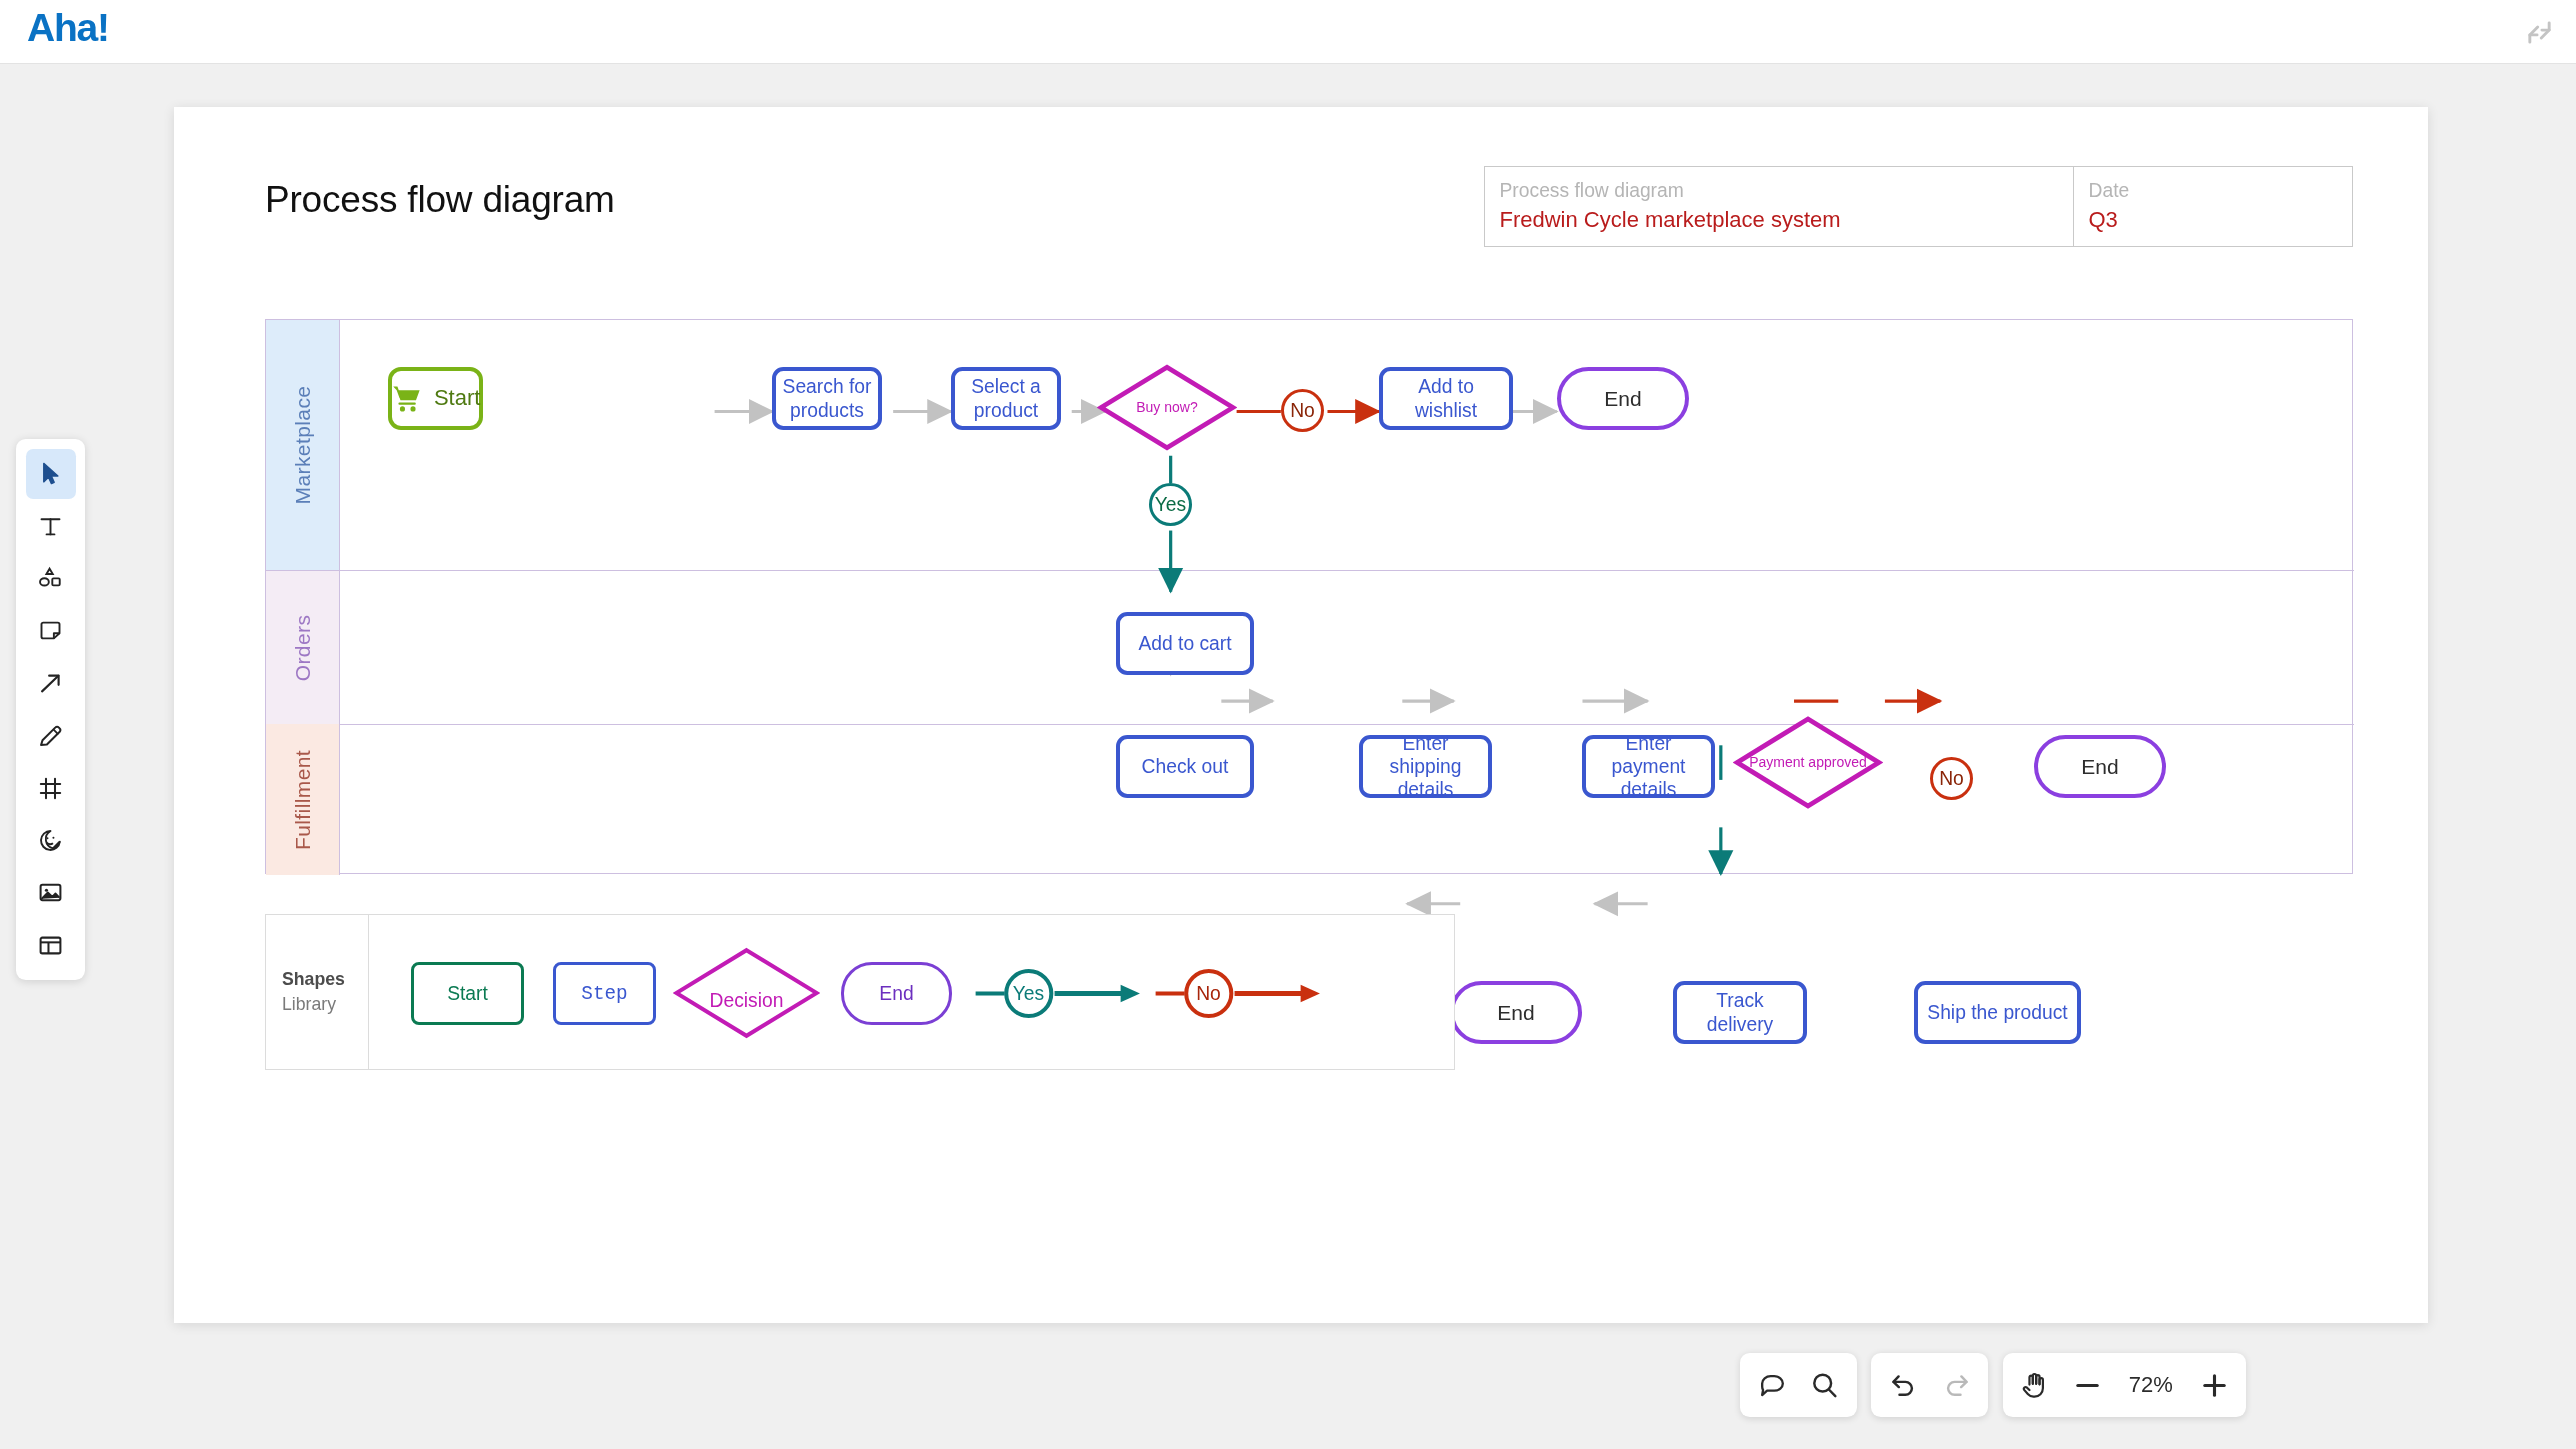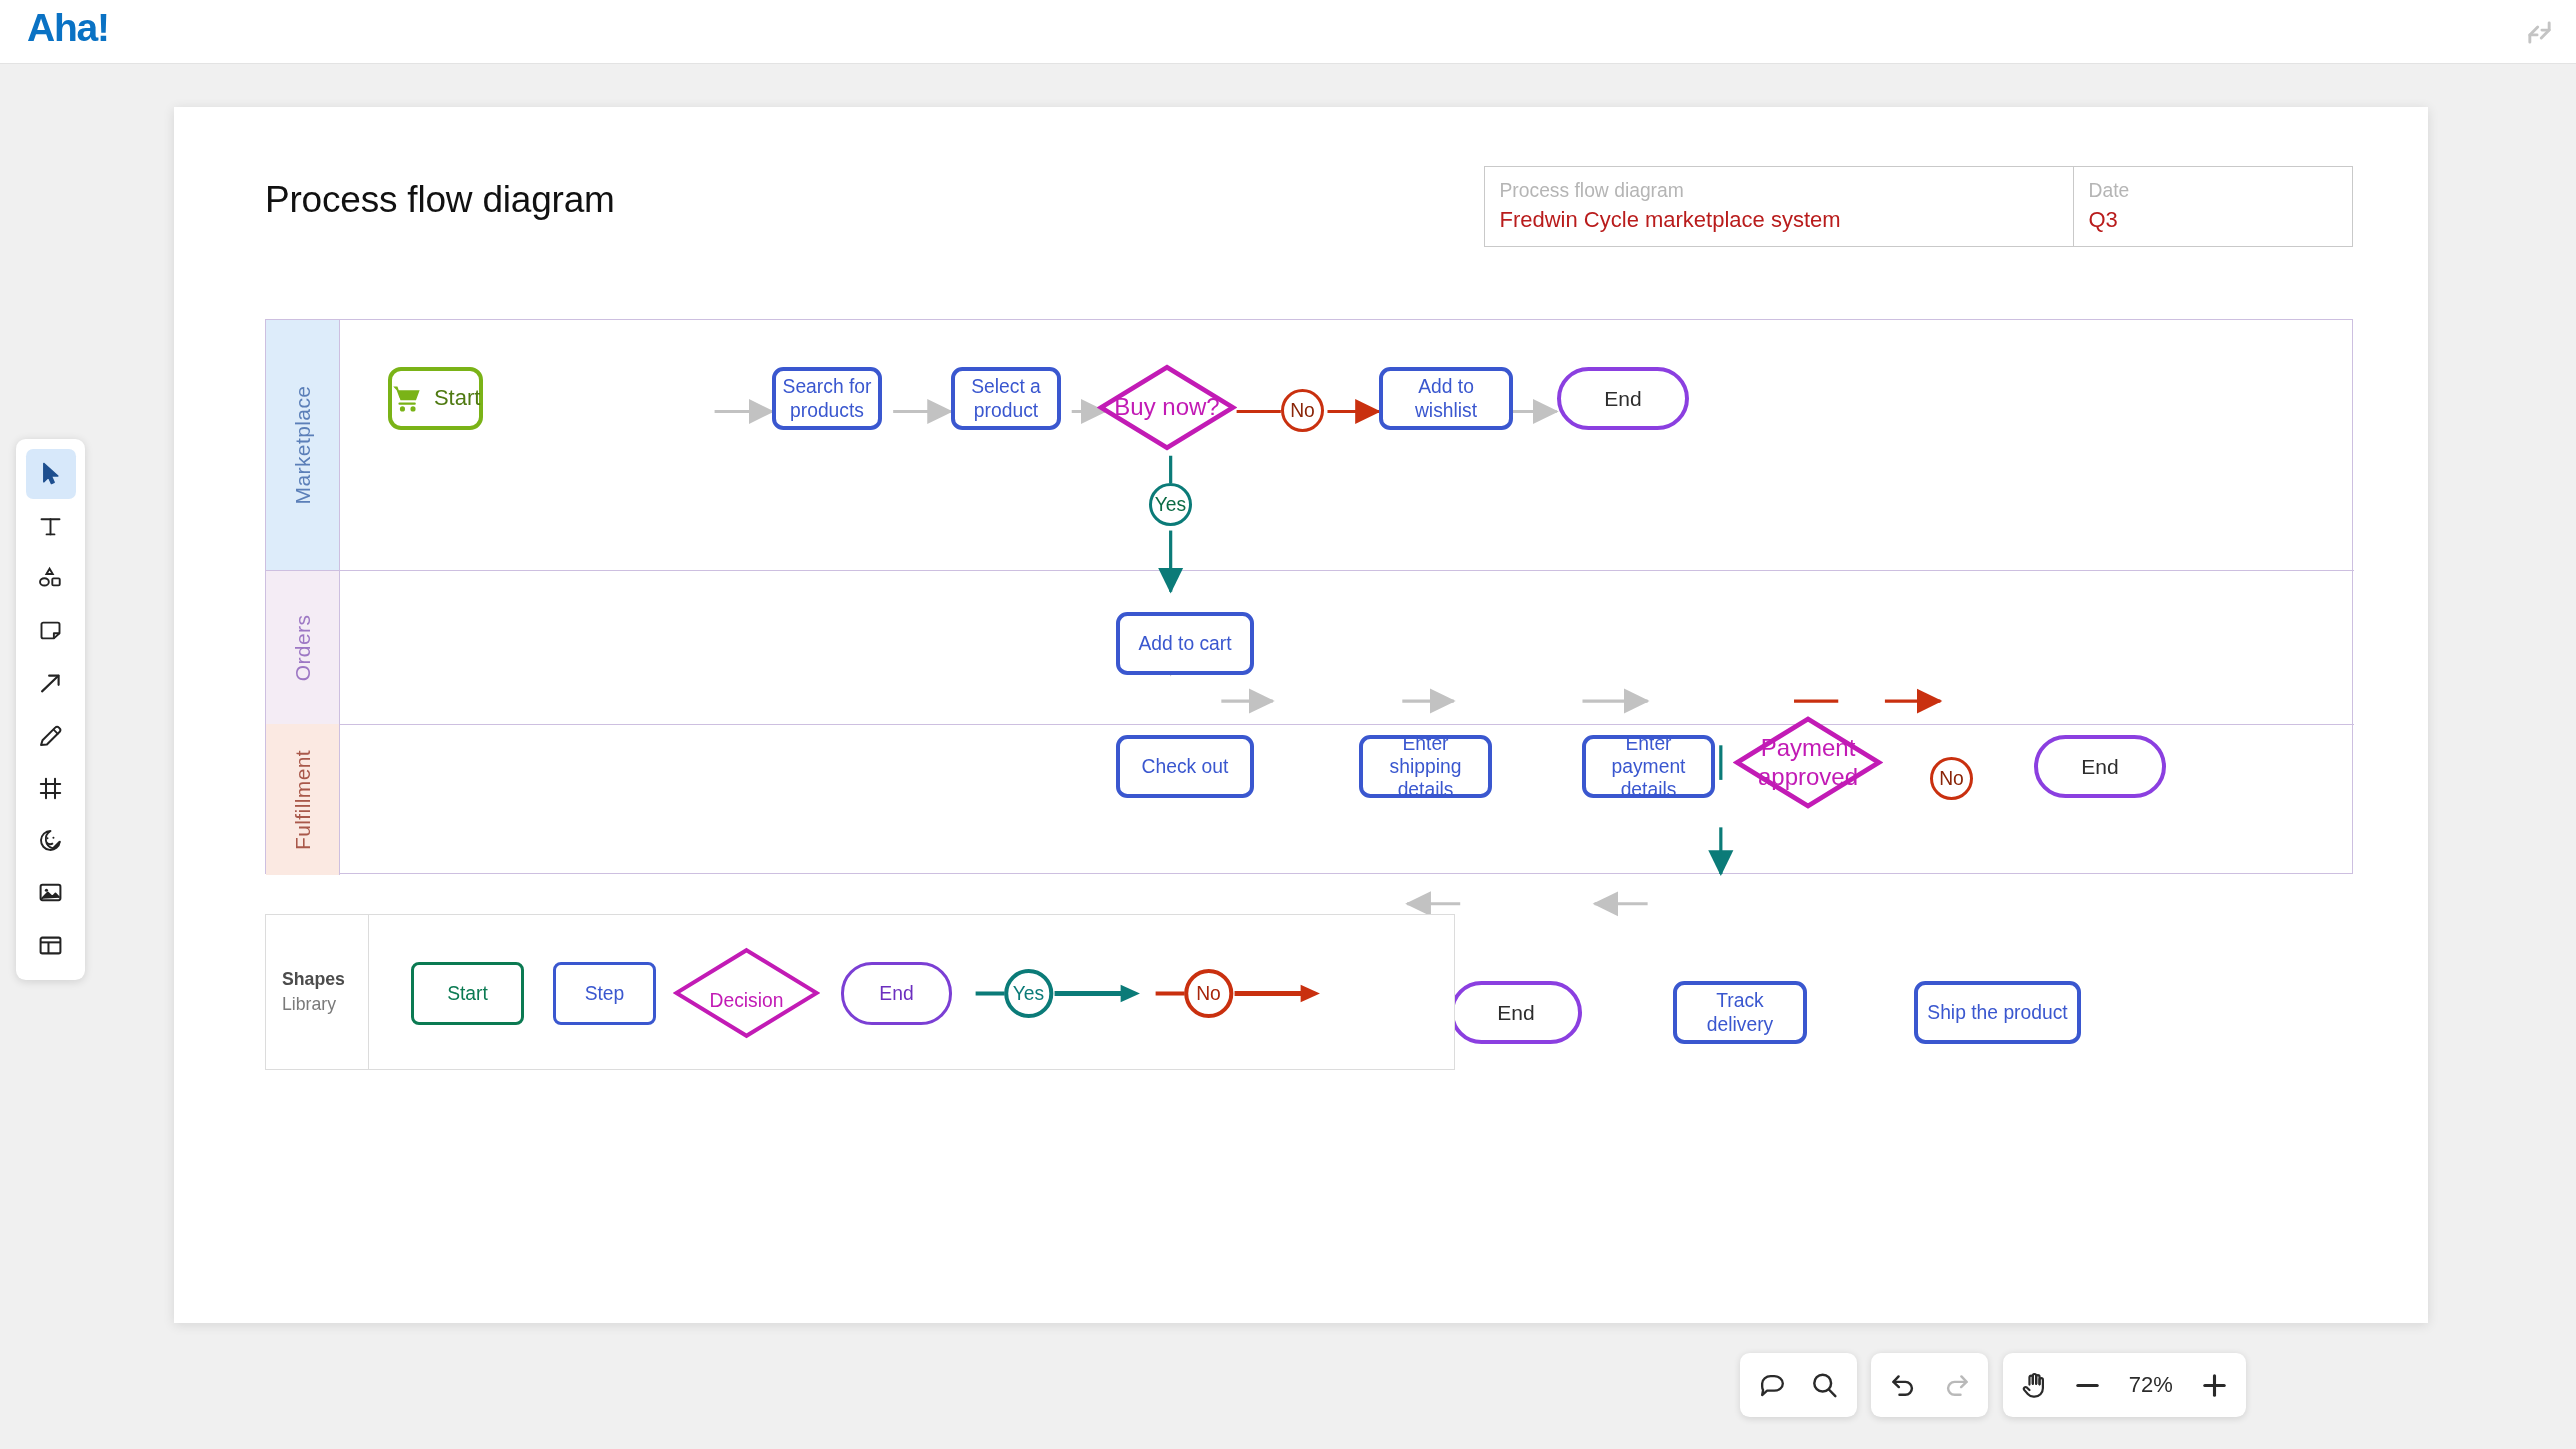--- a/index.html
+++ b/index.html
@@ -110,21 +110,21 @@
 
   
   .node {
     position: absolute; display: flex; align-items: center; justify-content: center;
     text-align: center; background: #fff; line-height: 1.2;
   }
   .node-start { border: 4px solid #7ab317; border-radius: 13px; color: #4f7a12; font-size: 22px; gap: 11.3px; }
   .node-step  { border: 4px solid #3a57cf; border-radius: 11.3px; color: #3a57cf; font-size: 19.3px; padding: 0 6.4px; }
   .node-end   { border: 4px solid #8b3fe0; border-radius: 40px; color: #2d2d2d; font-size: 21px; }
   .node-diamond { background: transparent; }
-  .node-diamond .dlabel { position: relative; color: #c21bb5; font-size: 24px; z-index: 2; }
+  .node-diamond .dlabel { position: relative; color: #c21bb5; font-size: 14px; z-index: 2; }
 
   .circle-label {
     position: absolute; border-radius: 50%; background: #fff;
     display: flex; align-items: center; justify-content: center;
     font-size: 19.3px;
   }
   .circle-yes { border: 3.2px solid #0b7b78; color: #0b6b45; }
   .circle-no  { border: 3.2px solid #c9300f; color: #8a2508; }
 
   .cart-icon { flex: none; }
@@ -401,21 +401,21 @@
 
     <div class="legend">
       <div class="legend-head">
         <div class="legend-title">Shapes</div>
         <div class="legend-sub">Library</div>
       </div>
       <div class="legend-body">
 
         <div class="lg-start" style="left:42px; top:47px;">Start</div>
 
-        <div class="lg-step" style="left:184px; top:47px;">Step</div>
+        <div class="lg-step" style="left:184px; top:47px;font-family:Liberation Mono, monospace;">Step</div>
 
         <div style="position:absolute; left:304px; top:32px; width:147px; height:92px;">
           <svg width="147" height="92" viewBox="0 0 182 114">
             <polygon points="91,4 178,57 91,110 4,57" fill="#ffffff" stroke="#c21bb5" stroke-width="5"></polygon>
           </svg>
           <span style="position:absolute; left:0; top:8px; width:147px; height:92px; display:flex; align-items:center; justify-content:center; color:#c21bb5; font-size:19.3px;">Decision</span>
         </div>
 
         <div class="lg-end" style="left:472px; top:47px;">End</div>
 

